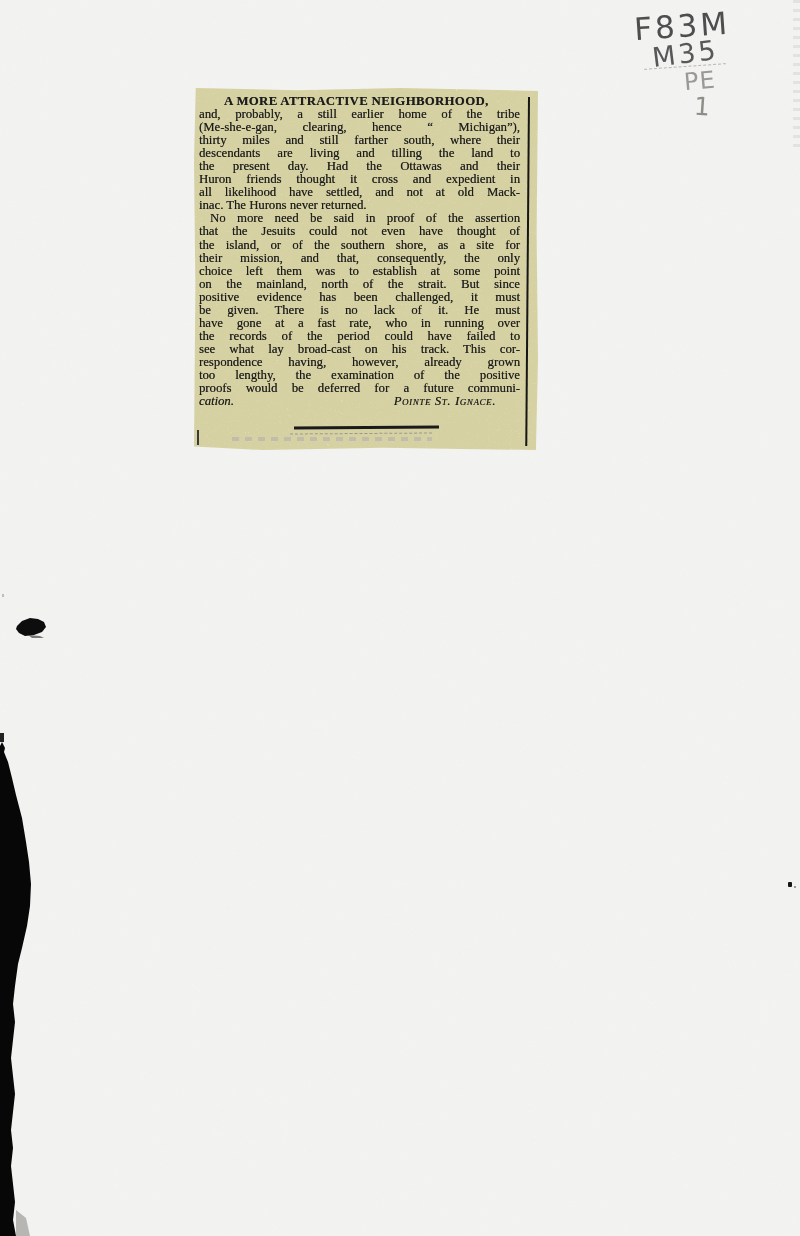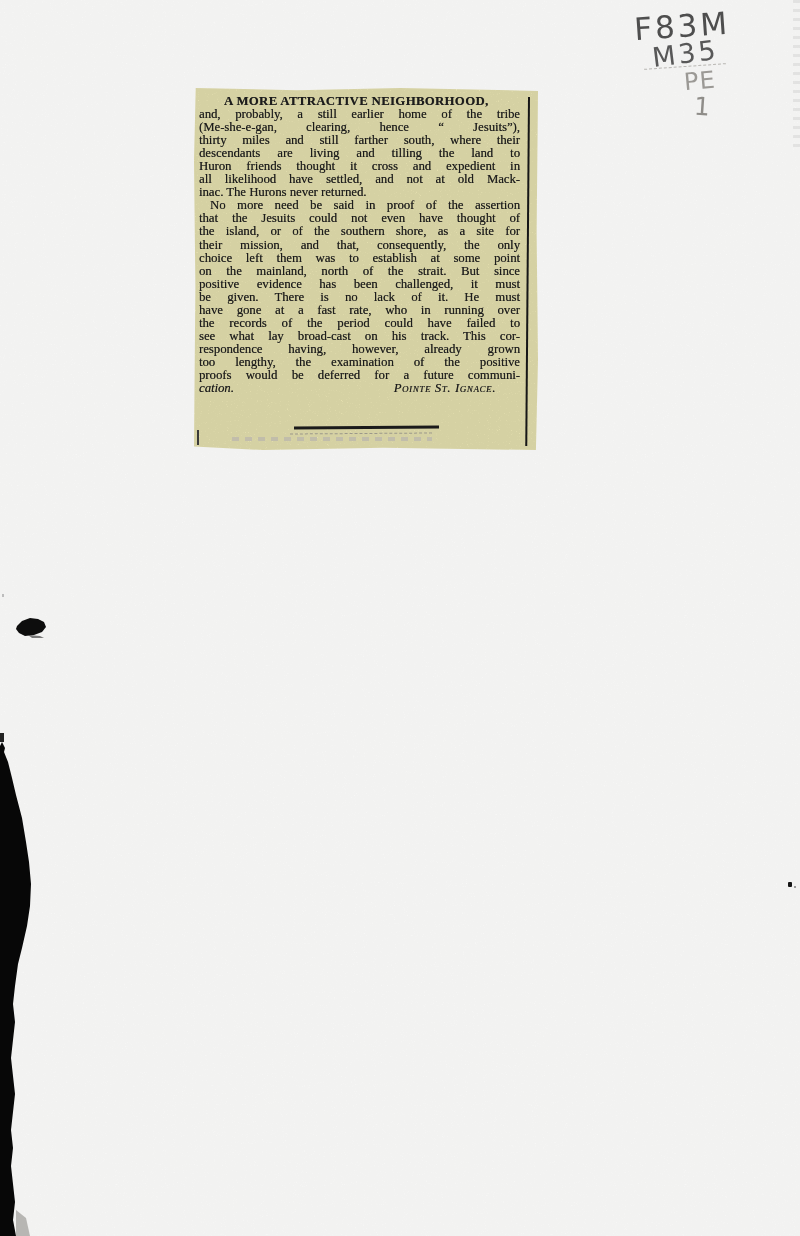--- a/index.html
+++ b/index.html
@@ -72,23 +72,24 @@
 <div class="pencil cn4">1</div>
 
 <div class="clipping">
   <svg class="clip-noise" width="344" height="362">
     <rect width="344" height="362" filter="url(#grain)"></rect>
   </svg>
   <div class="clip-text">
     <div class="headline">A MORE ATTRACTIVE NEIGHBORHOOD,</div>
     <div id="clip-body">
         <div class="line">and, probably, a still earlier home of the tribe</div>
-        <div class="line">(Me-she-e-gan, clearing, hence “ Jesuits”),</div>
+        <div class="line">(Me-she-e-gan, clearing, hence “ Michigan”),</div>
         <div class="line">thirty miles and still farther south, where their</div>
         <div class="line">descendants are living and tilling the land to</div>
+        <div class="line">the present day.  Had the Ottawas and their</div>
         <div class="line">Huron friends thought it cross and expedient in</div>
         <div class="line">all likelihood have settled, and not at old Mack-</div>
         <div class="line nojust">inac.  The Hurons never returned.</div>
         <div class="line" style="text-indent: 11px;">No more need be said in proof of the assertion</div>
         <div class="line">that the Jesuits could not even have thought of</div>
         <div class="line">the island, or of the southern shore, as a site for</div>
         <div class="line">their mission, and that, consequently, the only</div>
         <div class="line">choice left them was to establish at some point</div>
         <div class="line">on the mainland, north of the strait.  But since</div>
         <div class="line">positive evidence has been challenged, it must</div>

